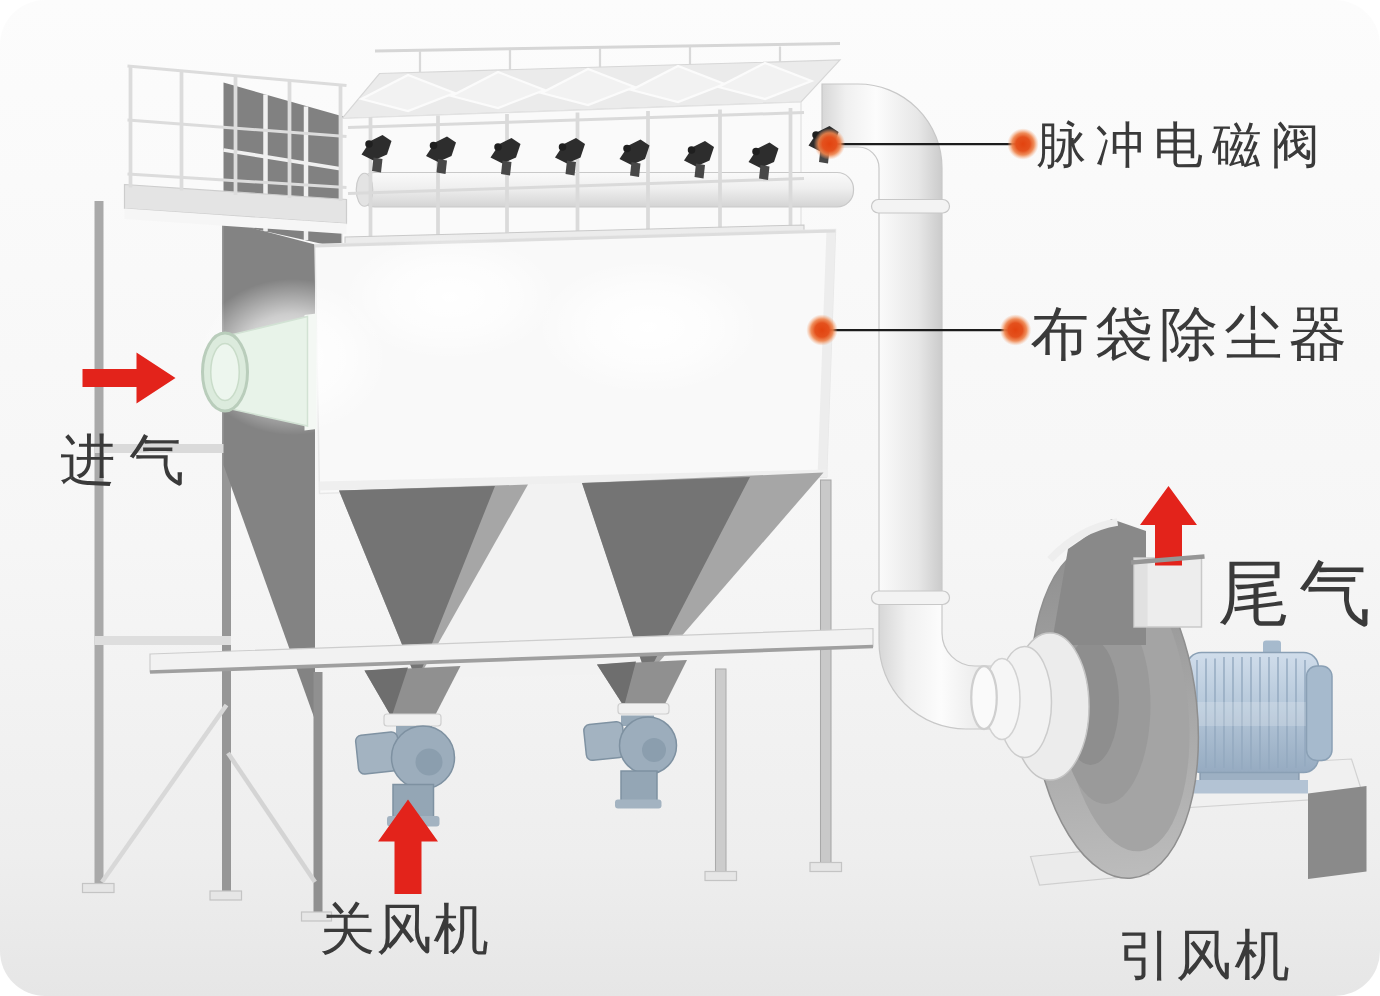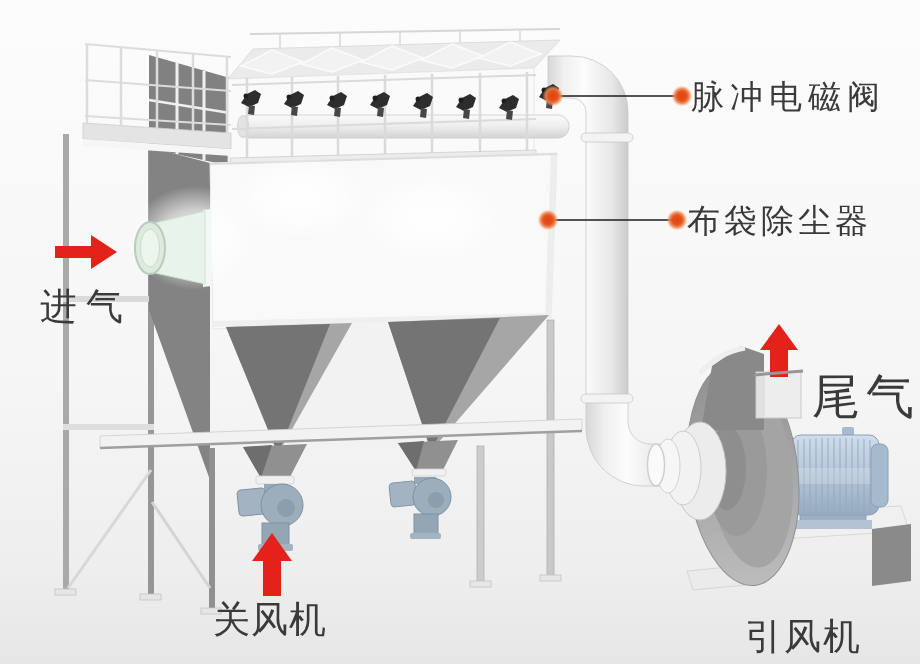--- a/index.html
+++ b/index.html
@@ -1,27 +1,28 @@
 <!DOCTYPE html>
 <html><head>
 <meta charset="utf-8">
 <style>
   html,body{margin:0;padding:0;background:#ffffff;}
   .stage{
     position:relative;width:920px;height:664px;overflow:hidden;
     background:linear-gradient(180deg,#fcfcfc 0%,#f6f6f6 55%,#eeeeee 86%,#e6e6e6 100%);
     font-family:"DejaVu Sans","Liberation Sans",sans-serif;
+    border-radius:30px;
   }
   .stage svg{position:absolute;left:0;top:0;}
   .cn{
     position:absolute;color:#3a3a3a;line-height:1;white-space:nowrap;
     font-family:"DejaVu Sans","Liberation Sans",sans-serif;font-weight:400;
   }
   .lbl-pulse  {left:691px;top:80px; font-size:33px;letter-spacing:6px;}
-  .lbl-bag    {left:687px;top:204px;font-size:33px;letter-spacing:4px;}
+  .lbl-bag    {left:687px;top:204px;font-size:39px;letter-spacing:4px;}
   .lbl-inlet  {left:40px; top:288px;font-size:37px;letter-spacing:9px;text-align:center;}
   .lbl-exhaust{left:812px;top:372px;font-size:48px;letter-spacing:6px;}
   .lbl-rotary {left:213px;top:601px;font-size:37px;letter-spacing:1px;text-align:center;}
   .lbl-idfan  {left:745px;top:618px;font-size:37px;letter-spacing:2px;}
 </style>
 </head>
 <body>
 
 <div class="stage">
 <svg width="920" height="664" viewBox="0 0 920 664">

